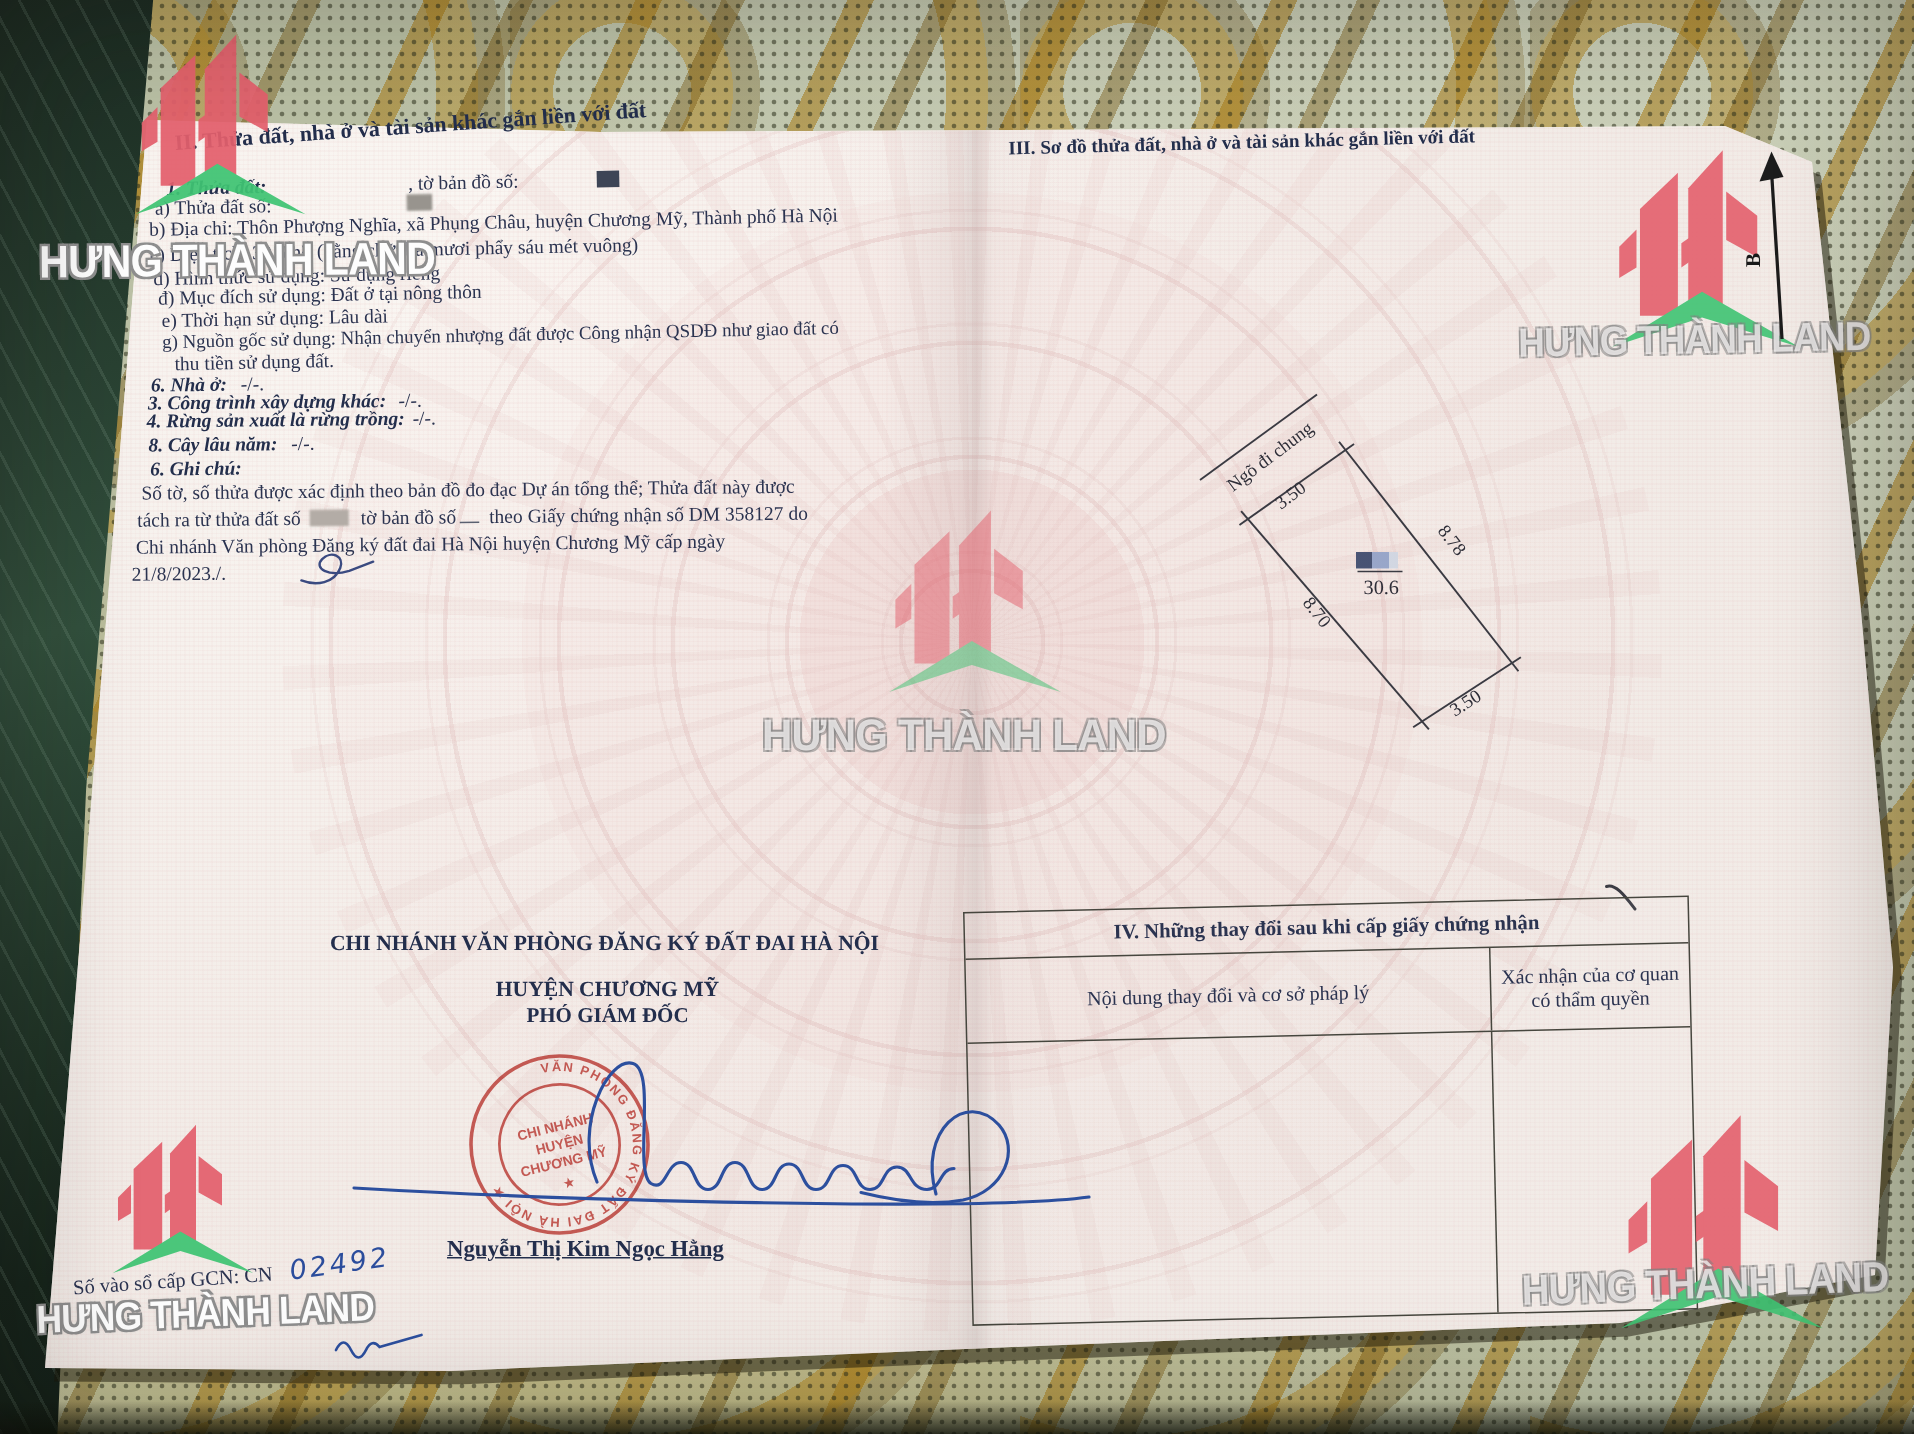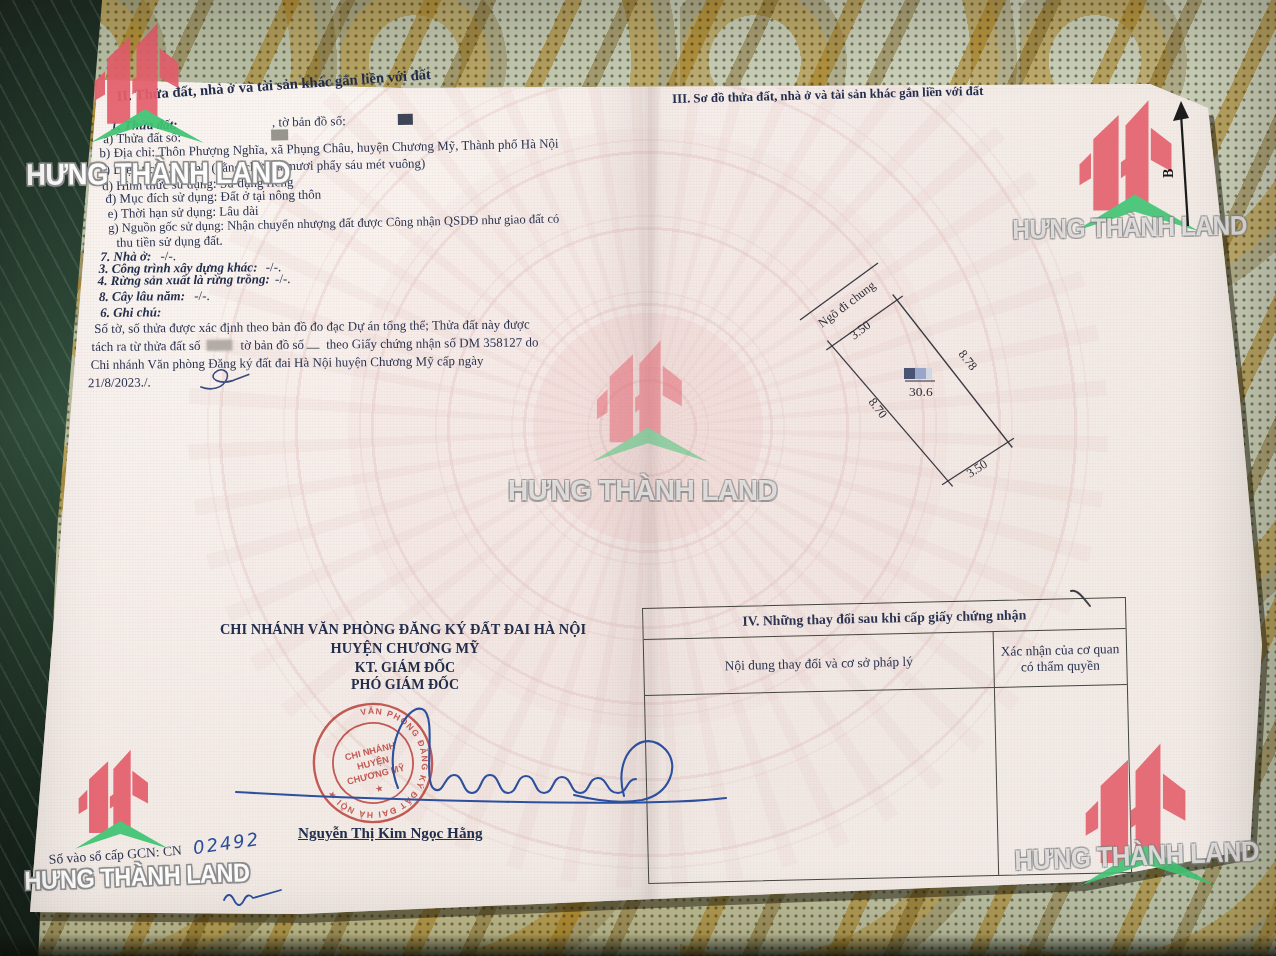--- a/index.html
+++ b/index.html
@@ -112,21 +112,21 @@
     <div class="t" style="left:99px;top:163px;">c) Diện tích: 30,6m², (bằng chữ: ba mươi phẩy sáu mét vuông)</div>
     <div class="t" style="left:101px;top:179px;">d) Hình thức sử dụng: Sử dụng riêng</div>
     <div class="t" style="left:104px;top:192px;">đ) Mục đích sử dụng:  Đất ở tại nông thôn</div>
     <div class="t" style="left:106px;top:207px;">e) Thời hạn sử dụng:  Lâu dài</div>
     <div class="t" style="left:106px;top:221px;font-size:12.6px;">g) Nguồn gốc sử dụng:  Nhận chuyển nhượng đất được Công nhận QSDĐ như giao đất có</div>
     <div class="t" style="left:114px;top:236px;">thu tiền sử dụng đất.</div>
   </div>
 
   <div style="position:absolute;inset:0;transform:rotate(-0.6deg);transform-origin:100px 300px;">
     <div class="t" style="left:101px;top:250px;">
-      <span class="bi">7. Nhà ở:</span>
+      <span class="bi">6. Nhà ở:</span>
       <span style="margin-left:6px;">-/-.</span>
     </div>
     <div class="t" style="left:99px;top:262px;">
       <span class="bi">3. Công trình xây dựng khác:</span>
       <span style="margin-left:5px;">-/-.</span>
     </div>
     <div class="t" style="left:98px;top:274px;">
       <span class="bi">4. Rừng sản xuất là rừng trồng:</span>
       <span style="margin-left:2px;">-/-.</span>
     </div>
@@ -188,22 +188,21 @@
       </div>
     </div>
     <div class="trow-body">
       <div class="c-left"></div>
       <div class="c-right"></div>
     </div>
   </div>
 
   <div style="position:absolute;left:210px;top:615px;width:390px;text-align:center;">
     <div class="b" style="margin-top:6px;font-size:14.4px;white-space:nowrap;position:relative;left:-2px;">CHI NHÁNH VĂN PHÒNG ĐĂNG KÝ ĐẤT ĐAI HÀ NỘI</div>
-    <div class="b" style="margin-top:2px;font-size:14.4px;">HUYỆN CHƯƠNG MỸ</div>
-    <div class="b" style="margin-top:3px;font-size:14px;">KT. GIÁM ĐỐC</div>
+    <div class="b" style="margin-top:14px;font-size:14.4px;">HUYỆN CHƯƠNG MỸ</div>
     <div class="b" style="margin-top:1px;font-size:14px;">PHÓ GIÁM ĐỐC</div>
   </div>
   <div class="t b" style="left:298px;top:824px;font-size:15.2px;text-decoration:underline;">Nguyễn Thị Kim Ngọc Hằng</div>
 
   <svg style="position:absolute;left:308px;top:698px;opacity:.84;transform:rotate(-14deg);mix-blend-mode:multiply;" width="130" height="130" viewBox="0 0 130 130">
     <defs>
         <path id="stampRing" d="M65,16 A49,49 0 1 1 64.9,16"></path>
       </defs>
     <circle cx="65" cy="65" r="59" fill="none" stroke="#c5443e" stroke-width="2.4"></circle>
     <circle cx="65" cy="65" r="40" fill="none" stroke="#c5443e" stroke-width="1.8"></circle>

